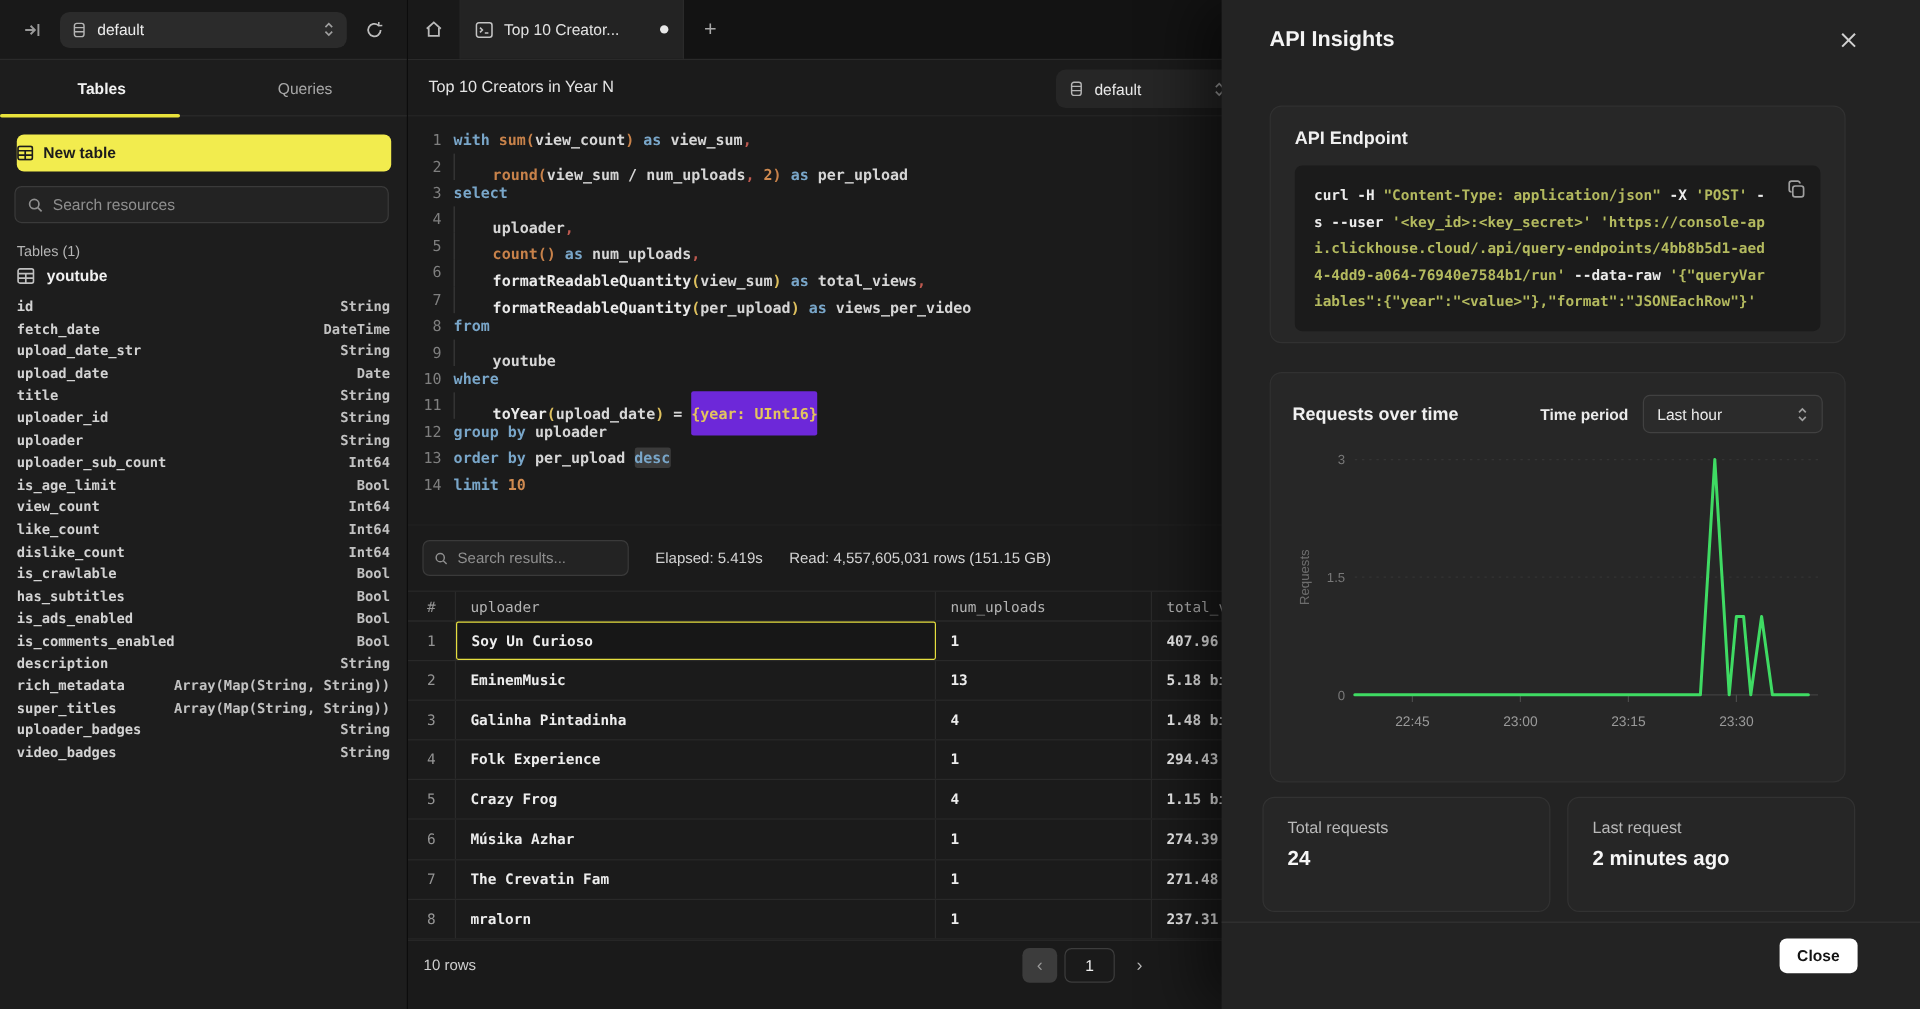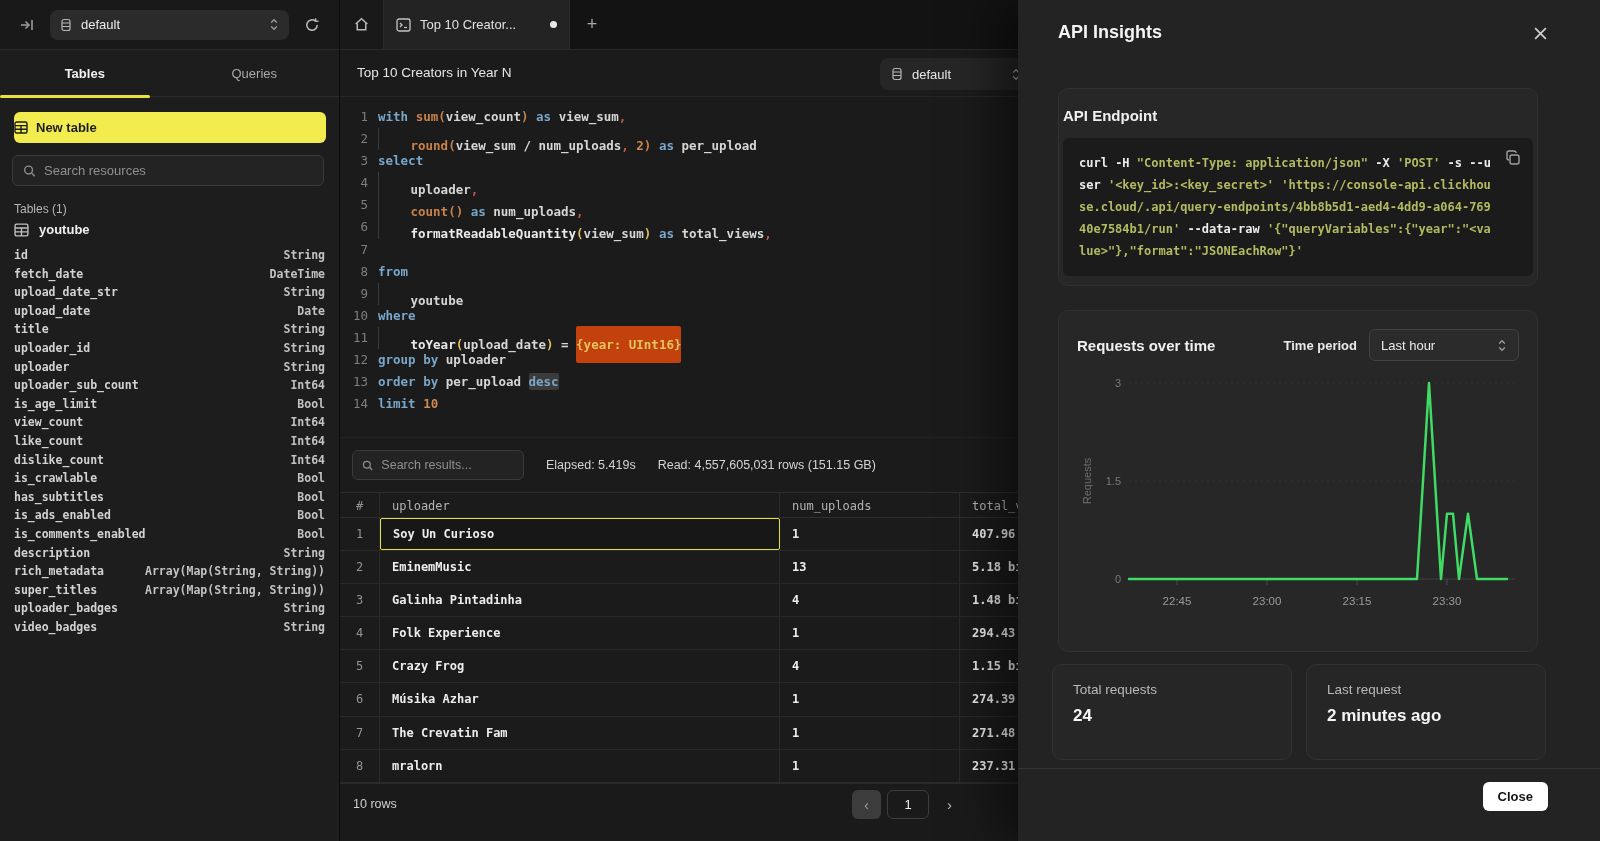--- a/index.html
+++ b/index.html
@@ -42,21 +42,21 @@
 
   
   .code-area { position:absolute; left:0; top:97px; right:0; height:340px; padding-top:9px; font-family:"DejaVu Sans Mono",monospace; font-size:12.5px; font-weight:bold; }
   .code-line { height:22.1px; line-height:22.1px; white-space:pre; display:flex; }
   .ln { width:28px; text-align:right; color:#7f7f7f; font-weight:normal; flex:0 0 auto; }
   .code { padding-left:10px; }
   .tk-guide { display:inline-block; width:2.6em; border-left:1px solid #3a3a3a; height:100%; }
   .tk-kw { color:#79a6c9; } .tk-fn { color:#c8824a; } .tk-fp { color:#c8824a; }
   .tk-fnw { color:#eaeaea; } .tk-py { color:#dec05e; } .tk-id { color:#d6d6d6; }
   .tk-cm { color:#bf5a50; } .tk-num { color:#cf8a50; } .tk-pl { color:#d6d6d6; }
-  .tk-param { color:#e3c45e; background:#c2410c; border-radius:2px; padding:11px 0; }
+  .tk-param { color:#e3c45e; background:#6d28d9; border-radius:2px; padding:11px 0; }
   .tk-sel { color:#79a6c9; background:#3b3b3b; border-radius:2px; padding:1px 0; }
 
   
   .results-toolbar { position:absolute; left:0; top:437px; right:0; height:55px; display:flex; align-items:center; padding:0 12px; gap:22px; border-top:1px solid #222; }
   .results-search { width:172px; height:30px; background:#232323; border:1px solid #3a3a3a; border-radius:6px; display:flex; align-items:center; gap:8px; padding:0 9px; color:#8f8f8f; flex:0 0 auto; }
   .results-search input { background:transparent; border:none; outline:none; width:100%; color:#cfcfcf; font-size:12.5px; font-family:"Liberation Sans",sans-serif; }
   .results-search input::placeholder { color:#8f8f8f; }
   .stat-text { font-size:12.5px; color:#d4d4d4; }
   .results-table { position:absolute; left:0; top:492px; right:0; height:291px; overflow:hidden; font-family:"DejaVu Sans Mono",monospace; font-size:12px; }
   .r-head { display:flex; height:26px; line-height:26px; color:#b3b3b3; border-top:1px solid #2e2e2e; border-bottom:1px solid #2e2e2e; }
@@ -72,21 +72,21 @@
   .pg-btn { width:29px; height:29px; border-radius:6px; display:flex; align-items:center; justify-content:center; font-size:15px; cursor:pointer; }
   .pg-prev { background:#3c3c3c; color:#9a9a9a; }
   .pg-page { width:42px; height:29px; background:#1a1a1a; border:1px solid #3d3d3d; border-radius:6px; display:flex; align-items:center; justify-content:center; color:#efefef; font-size:13px; cursor:pointer; }
   .pg-next { color:#b9b9b9; }
 
   
   .api-panel { position:absolute; left:1018px; top:0; width:582px; height:841px; background:#232323; box-shadow:-20px 0 45px rgba(0,0,0,.5); z-index:10; }
   .panel-title { position:absolute; left:40px; top:22px; font-size:18px; font-weight:bold; color:#f4f4f4; }
   .panel-close { position:absolute; right:52px; top:26px; color:#cfcfcf; cursor:pointer; }
   .card { position:absolute; left:40px; width:480px; background:#272727; border:1px solid #313131; border-radius:10px; }
-  .card-endpoint { top:88px; height:198px; padding:18px 4px; }
+  .card-endpoint { top:88px; height:198px; padding:18px 20px; }
   .card-title { font-size:15px; font-weight:bold; color:#f0f0f0; }
   .code-block { position:relative; margin-top:14px; background:#1b1b1b; border-radius:6px; padding:14px 42px 14px 16px; font-family:"DejaVu Sans Mono",monospace; font-size:12px; font-weight:bold; line-height:22px; word-break:break-all; white-space:normal; }
   .ck-flag { color:#ececec; } .ck-str { color:#b4ba5f; } .ck-pl { color:#d0d0d0; }
   .copy-btn { position:absolute; right:12px; top:12px; color:#a0a0a0; cursor:pointer; }
   .card-requests { top:310px; height:342px; padding:18px; }
   .req-head { display:flex; align-items:center; }
   .req-head .spacer { flex:1; }
   .tp-label { font-size:13px; font-weight:bold; color:#eaeaea; margin-right:12px; }
   .tp-select { width:150px; height:32px; background:#2b2b2b; border:1px solid #414141; border-radius:6px; display:flex; align-items:center; padding:0 11px; font-size:13px; color:#eaeaea; cursor:pointer; }
   .tp-select .chev { margin-left:auto; color:#9f9f9f; }
@@ -295,21 +295,21 @@
     </div>
   </div>
 
   <div class="code-area" id="code-lines">
       <div class="code-line"><span class="ln">1</span><span class="code"><span class="tk-kw">with</span><span class="tk-pl"> </span><span class="tk-fn">sum</span><span class="tk-fp">(</span><span class="tk-id">view_count</span><span class="tk-fp">)</span><span class="tk-kw"> as</span><span class="tk-id"> view_sum</span><span class="tk-cm">,</span></span></div>
       <div class="code-line"><span class="ln">2</span><span class="code"><span class="tk-guide"></span><span class="tk-fn">round</span><span class="tk-fp">(</span><span class="tk-id">view_sum / num_uploads</span><span class="tk-cm">,</span><span class="tk-num"> 2</span><span class="tk-fp">)</span><span class="tk-kw"> as</span><span class="tk-id"> per_upload</span></span></div>
       <div class="code-line"><span class="ln">3</span><span class="code"><span class="tk-kw">select</span></span></div>
       <div class="code-line"><span class="ln">4</span><span class="code"><span class="tk-guide"></span><span class="tk-id">uploader</span><span class="tk-cm">,</span></span></div>
       <div class="code-line"><span class="ln">5</span><span class="code"><span class="tk-guide"></span><span class="tk-fn">count</span><span class="tk-fp">()</span><span class="tk-kw"> as</span><span class="tk-id"> num_uploads</span><span class="tk-cm">,</span></span></div>
       <div class="code-line"><span class="ln">6</span><span class="code"><span class="tk-guide"></span><span class="tk-fnw">formatReadableQuantity</span><span class="tk-py">(</span><span class="tk-id">view_sum</span><span class="tk-py">)</span><span class="tk-kw"> as</span><span class="tk-id"> total_views</span><span class="tk-cm">,</span></span></div>
-      <div class="code-line"><span class="ln">7</span></div>
+      <div class="code-line"><span class="ln">7</span><span class="code"><span class="tk-guide"></span><span class="tk-fnw">formatReadableQuantity</span><span class="tk-py">(</span><span class="tk-id">per_upload</span><span class="tk-py">)</span><span class="tk-kw"> as</span><span class="tk-id"> views_per_video</span></span></div>
       <div class="code-line"><span class="ln">8</span><span class="code"><span class="tk-kw">from</span></span></div>
       <div class="code-line"><span class="ln">9</span><span class="code"><span class="tk-guide"></span><span class="tk-id">youtube</span></span></div>
       <div class="code-line"><span class="ln">10</span><span class="code"><span class="tk-kw">where</span></span></div>
       <div class="code-line"><span class="ln">11</span><span class="code"><span class="tk-guide"></span><span class="tk-fnw">toYear</span><span class="tk-py">(</span><span class="tk-id">upload_date</span><span class="tk-py">)</span><span class="tk-id"> = </span><span class="tk-param">{year: UInt16}</span></span></div>
       <div class="code-line"><span class="ln">12</span><span class="code"><span class="tk-kw">group by</span><span class="tk-id"> uploader</span></span></div>
       <div class="code-line"><span class="ln">13</span><span class="code"><span class="tk-kw">order by</span><span class="tk-id"> per_upload </span><span class="tk-sel">desc</span></span></div>
       <div class="code-line"><span class="ln">14</span><span class="code"><span class="tk-kw">limit</span><span class="tk-num"> 10</span></span></div>
     </div>
 
   <div class="results-toolbar">

